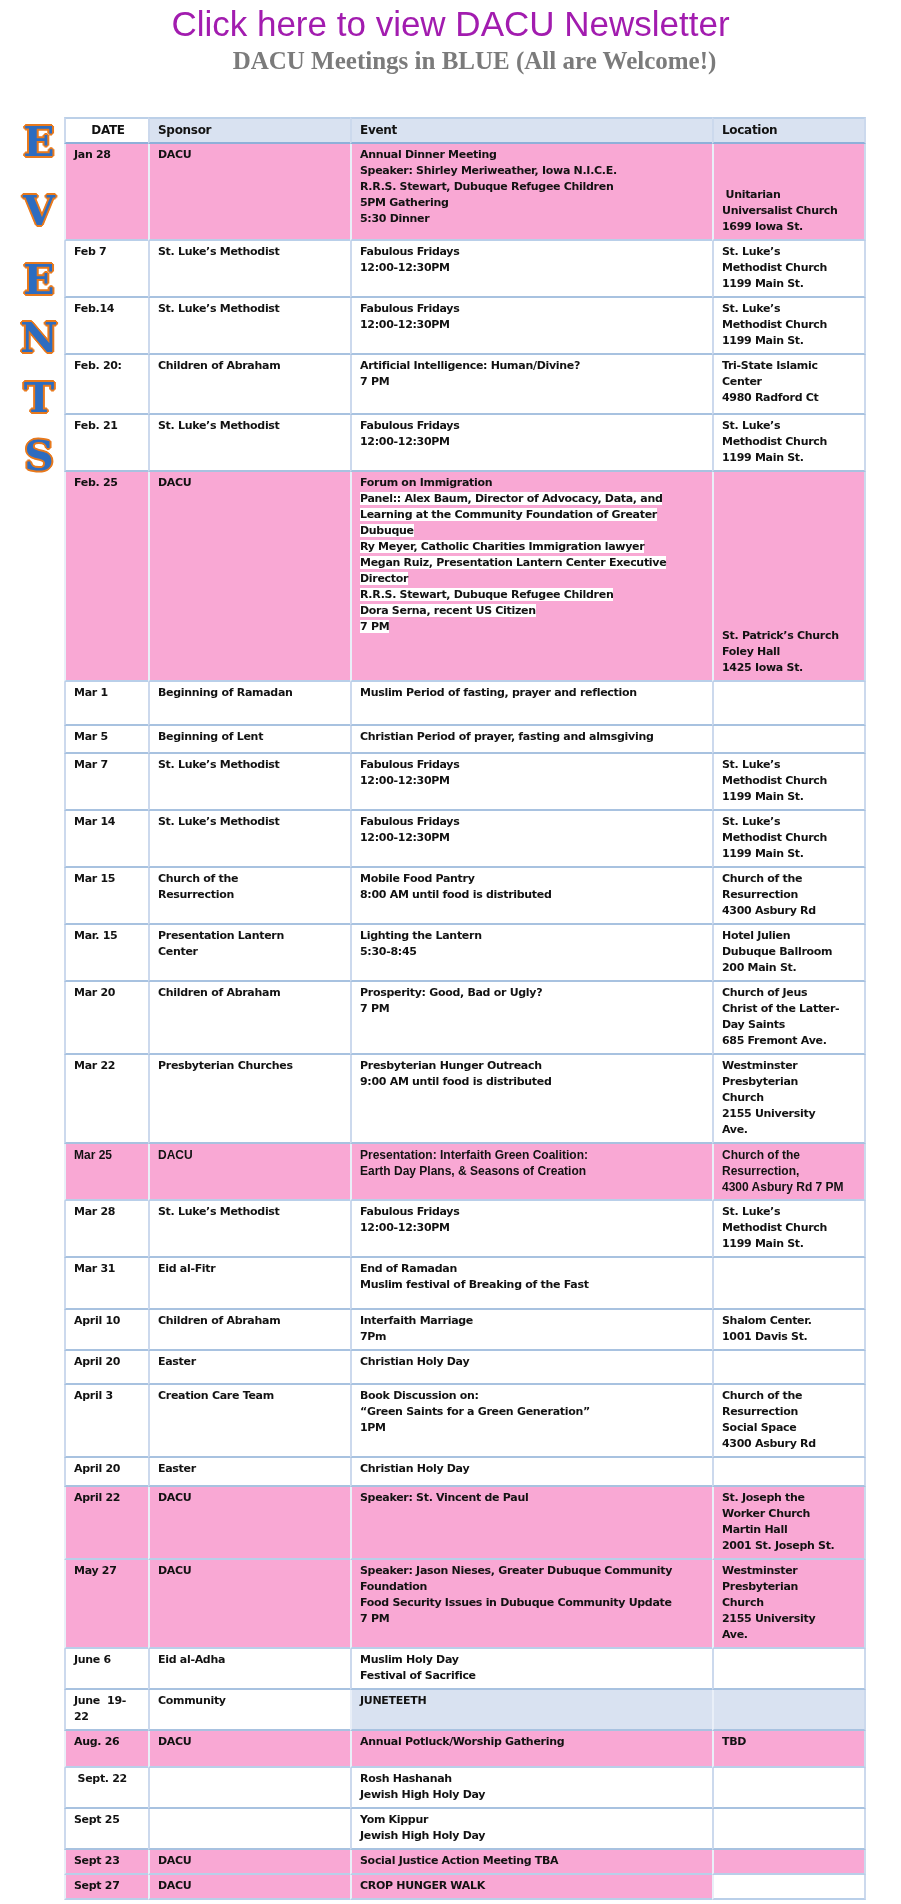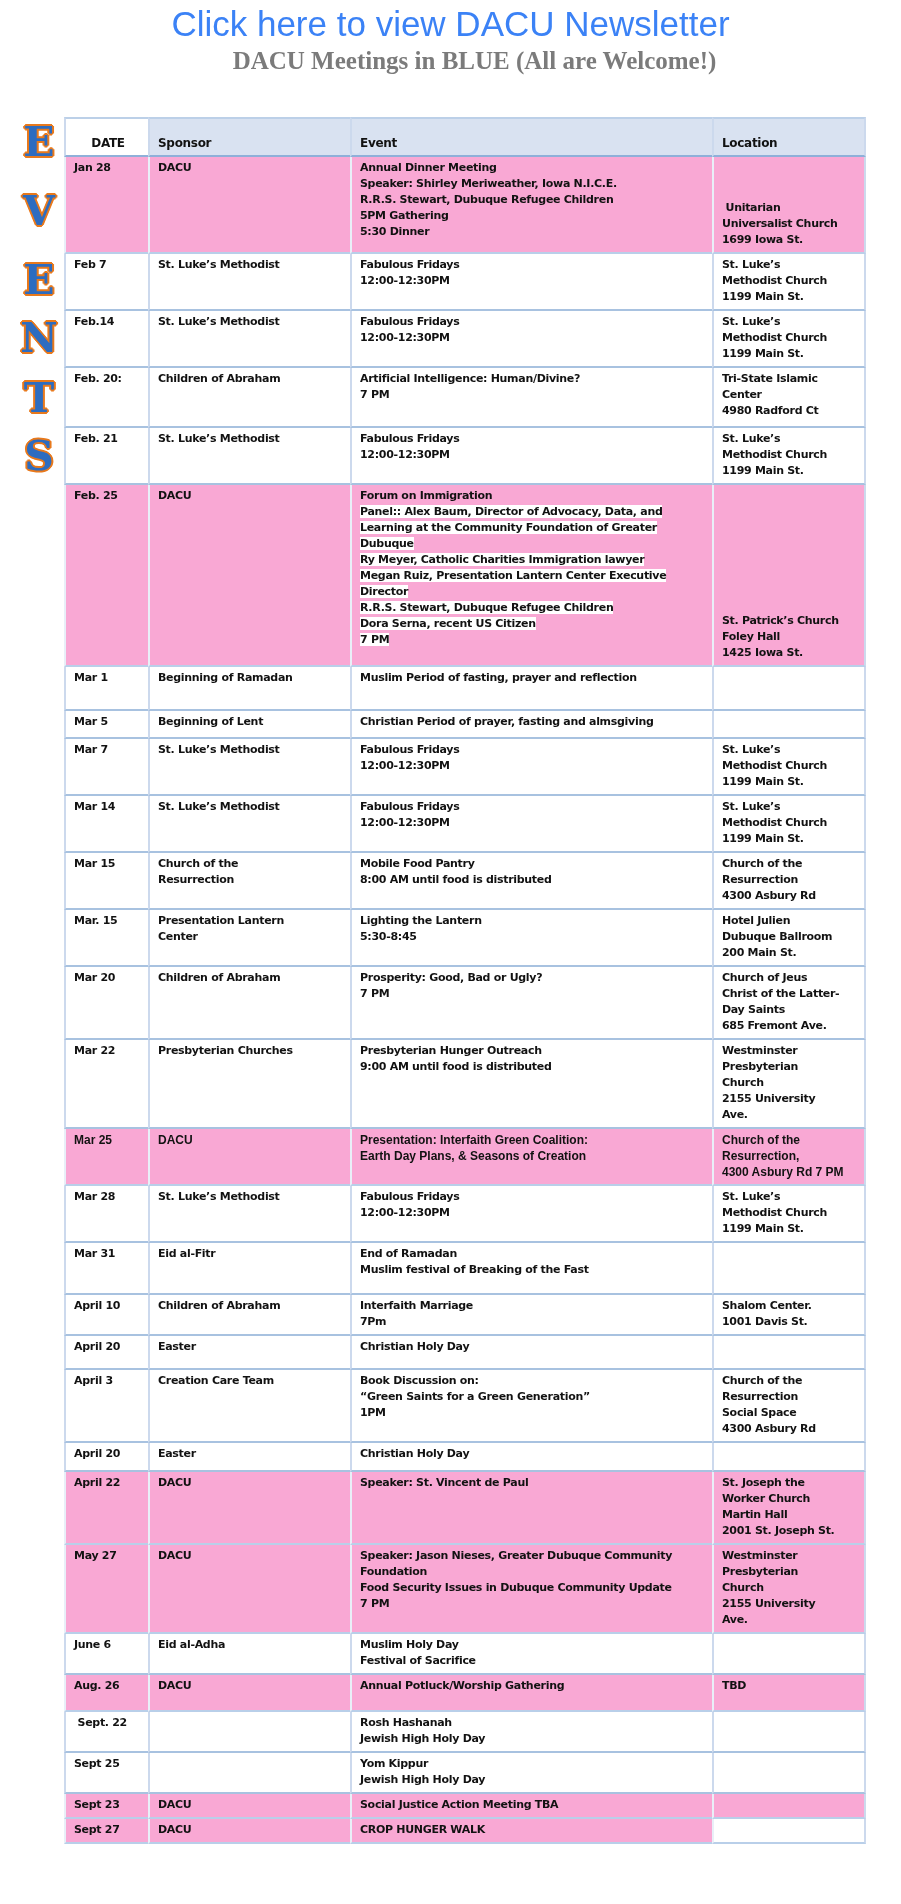--- a/index.html
+++ b/index.html
@@ -3,21 +3,21 @@
 <meta charset="utf-8">
 <style>
   html,body{margin:0;padding:0;}
   body{
     width:901px;height:1904px;position:relative;background:#ffffff;
     font-family:"DejaVu Sans",sans-serif;overflow:hidden;
   }
   .page-title{
     position:absolute;top:2px;left:0;width:901px;text-align:center;
     font-family:"Liberation Sans",sans-serif;font-size:35px;line-height:44px;
-    color:#3b82f6;cursor:pointer;
+    color:#a21caf;cursor:pointer;
   }
   .page-subtitle{
     position:absolute;top:47px;left:0;width:901px;text-align:center;
     font-family:"Liberation Serif",serif;font-weight:bold;font-size:25px;
     color:#7b7b7b;
     padding-left:24px;
   }
   .letter{
     position:absolute;left:16px;width:46px;text-align:center;
     font-family:"DejaVu Serif",serif;font-weight:bold;font-size:41px;line-height:1;
@@ -46,21 +46,21 @@
     background:#ffffff;
   }
   .cell-location{border-right:2px solid #ccd9ed;}
   
   .thead{height:24px;}
   .thead .cell{
     background:#d9e2f1;vertical-align:bottom;font-size:12px;
     border-top:2px solid #bcd0e8;border-bottom:2px solid #8fb0d9;
   }
   .thead .cell-date{
-    background:#ffffff;text-align:center;vertical-align:top;padding-top:16px;
+    background:#ffffff;text-align:center;vertical-align:top;padding-top:3px;
   }
   .col-date{width:84px;}
   .col-sponsor{width:202px;}
   .col-event{width:362px;}
   .col-location{width:154px;}
 
   
   .blue .cell{background:#f9a8d4;border-left-color:#e9eff8;border-bottom-color:#b9cfe9;}
   .split .cell{background:#d9e2f1;border-left-color:#e9eff8;}
   .split .cell-date,.split .cell-sponsor{background:#ffffff;border-left-color:#ccd9ed;}
@@ -132,21 +132,21 @@
   </div>
     <div class="trow" style="height: 49px;">
     <div class="cell cell-date">Feb. 21</div>
     <div class="cell cell-sponsor">St. Luke’s Methodist</div>
     <div class="cell cell-event">Fabulous Fridays
 12:00-12:30PM</div>
     <div class="cell cell-location">St. Luke’s
 Methodist Church
 1199 Main St.</div>
   </div>
-    <div class="trow blue loc-bottom" style="height: 182px;">
+    <div class="trow blue loc-bottom" style="height: 210px;">
     <div class="cell cell-date">Feb. 25</div>
     <div class="cell cell-sponsor">DACU</div>
     <div class="cell cell-event"><span class="evline">Forum on Immigration</span><br><span class="evline hl">Panel:: Alex Baum, Director of Advocacy, Data, and</span><br><span class="evline hl">Learning at the Community Foundation of Greater</span><br><span class="evline hl">Dubuque</span><br><span class="evline hl">Ry Meyer, Catholic Charities Immigration lawyer</span><br><span class="evline hl">Megan Ruiz, Presentation Lantern Center Executive</span><br><span class="evline hl">Director</span><br><span class="evline hl">R.R.S. Stewart, Dubuque Refugee Children</span><br><span class="evline hl">Dora Serna, recent US Citizen</span><br><span class="evline hl">7 PM</span><br></div>
     <div class="cell cell-location">St. Patrick’s Church
 Foley Hall
 1425 Iowa St.</div>
   </div>
     <div class="trow" style="height: 44px;">
     <div class="cell cell-date">Mar 1</div>
     <div class="cell cell-sponsor">Beginning of Ramadan</div>
@@ -296,20 +296,27 @@
 2155 University
 Ave.</div>
   </div>
     <div class="trow" style="height: 32px;">
     <div class="cell cell-date">June 6</div>
     <div class="cell cell-sponsor">Eid al-Adha</div>
     <div class="cell cell-event">Muslim Holy Day
 Festival of Sacrifice</div>
     <div class="cell cell-location"></div>
   </div>
+    <div class="trow split" style="height: 30px;">
+    <div class="cell cell-date">June  19-
+22</div>
+    <div class="cell cell-sponsor">Community</div>
+    <div class="cell cell-event">JUNETEETH</div>
+    <div class="cell cell-location"></div>
+  </div>
     <div class="trow blue" style="height: 37px;">
     <div class="cell cell-date">Aug. 26</div>
     <div class="cell cell-sponsor">DACU</div>
     <div class="cell cell-event">Annual Potluck/Worship Gathering</div>
     <div class="cell cell-location">TBD</div>
   </div>
     <div class="trow" style="height: 31px;">
     <div class="cell cell-date"> Sept. 22</div>
     <div class="cell cell-sponsor"></div>
     <div class="cell cell-event">Rosh Hashanah

